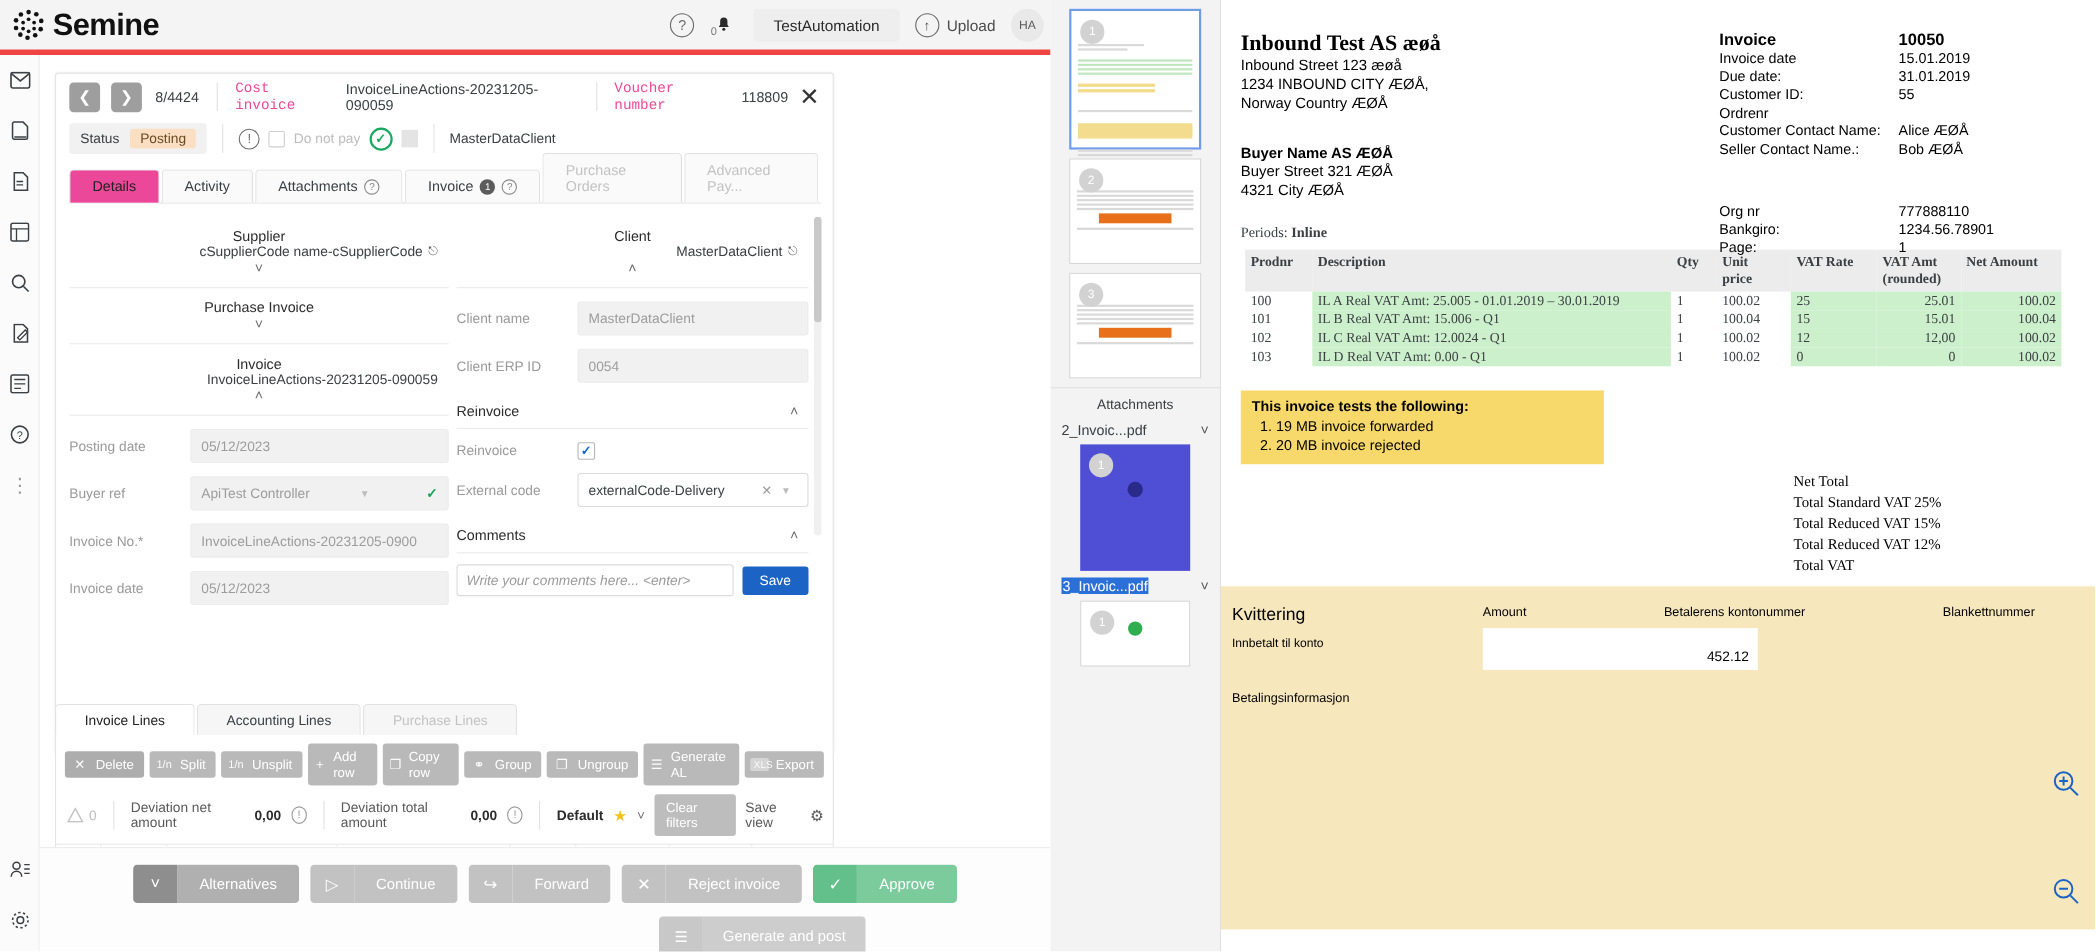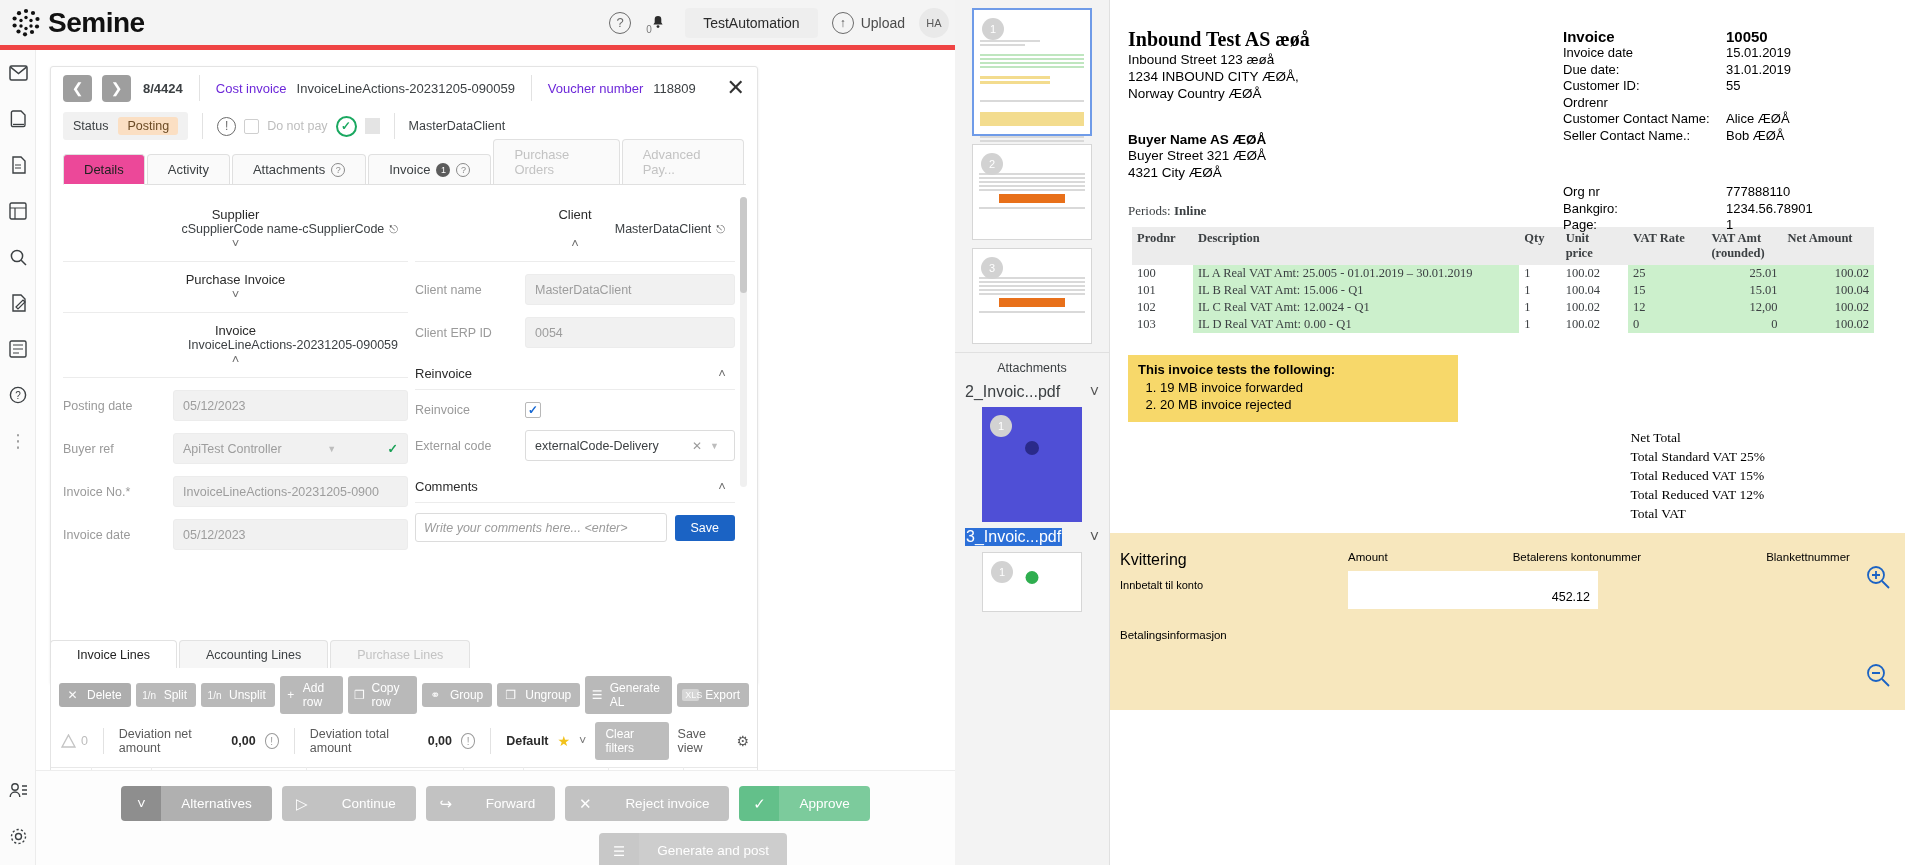--- a/index.html
+++ b/index.html
@@ -42,23 +42,23 @@
 
   
   #invoice-card {
     position:absolute; left:50px; top:66px; width:708px; height:618px;
     background:#ffffff; border:1px solid #e4e4e4; border-radius:3px;
     box-shadow:0 1px 3px rgba(0,0,0,.08);
   }
   .crumb-row { display:flex; align-items:center; height:42px; padding:0 12px 0 12px; gap:10px; }
   .nav-sq { width:29px; height:27px; background:#9e9e9e; border-radius:4px; color:#fff;
       display:flex; align-items:center; justify-content:center; font-size:14px; }
-  .crumb-count { font-size:13px; color:#3c4043; margin-left:2px;font-weight:bold; }
+  .crumb-count { font-size:13px; color:#3c4043; margin-left:2px; }
   .vsep { width:1px; height:26px; background:#e2e2e2; margin:0 6px; }
-  .crumb-label { color:#6d28d9; font-size:13px; }
+  .crumb-label { color:#ec4899; font-size:13px;font-family:Liberation Mono, monospace; }
   .crumb-strong { color:#3c4043; font-size:13px; }
   .close-x { margin-left:auto; font-size:22px; color:#333; cursor:pointer; line-height:1; }
 
   .status-row { display:flex; align-items:center; height:34px; padding:0 12px; gap:8px; }
   .status-box { background:#f1f1f1; border-radius:3px; display:flex; align-items:center;
       gap:10px; padding:5px 10px; }
   .status-lbl { font-size:12.5px; color:#3c4043; }
   .status-pill { background:#fbdfc3; color:#6b4a24; font-size:12.5px; padding:2px 9px; border-radius:3px; }
   .warn-ico { width:19px; height:19px; border:1.4px solid #6b6b6b; border-radius:50%;
       display:flex; align-items:center; justify-content:center; font-size:12px; color:#6b6b6b; }
@@ -167,31 +167,31 @@
   .thumb.sel { border:2px solid #6f9be8; }
   .pg-badge { position:absolute; left:8px; top:8px; width:22px; height:22px; border-radius:50%;
       background:#d2d2d2; color:#fff; font-size:11px; display:flex; align-items:center; justify-content:center; }
   .mini-line { height:2px; background:#d9d9d9; margin:2px 6px; }
   .mini-green { height:2px; background:#bfe6bf; margin:2px 6px; }
   .mini-yellow { height:3px; background:#f3dc8e; margin:2px 6px; }
   .mini-orange { height:9px; background:#e8701a; margin:3px 26px; }
   .att-head { text-align:center; font-size:12.5px; color:#3c4043; padding:8px 0 6px 0;
       border-top:1px solid #e0e0e0; margin-top:6px; }
   .att-row { display:flex; align-items:center; justify-content:space-between; padding:2px 10px;
-      font-size:16px; color:#3c4043; }
+      font-size:13px; color:#3c4043; }
   .att-row .sel-name { background:#2b6fd8; color:#fff; padding:0 1px; }
   .blue-thumb { width:100px; height:115px; background:#4f4fd6; margin:4px auto; position:relative; }
   .blue-dot { position:absolute; left:50%; top:34px; transform:translateX(-50%);
       width:14px; height:14px; border-radius:50%; background:#2a2a8a; }
   .white-thumb { width:100px; height:60px; background:#fff; border:1px solid #d6d6d6; margin:4px auto; position:relative; }
   .green-dot { position:absolute; left:50%; top:18px; transform:translateX(-50%);
       width:13px; height:13px; border-radius:50%; background:#2fae4f; }
 
   
-  #doc { position:absolute; left:1110px; top:0; width:795px; height:710px; background:#fff; overflow:hidden; }
+  #doc { position:absolute; left:1110px; top:0; width:795px; height:845px; background:#fff; overflow:hidden; }
   .doc-page { position:relative; width:795px; padding:28px 30px 0 18px; font-family:"Liberation Sans", sans-serif; }
   .sender-name { font-family:"Liberation Serif", serif; font-size:20px; font-weight:bold; color:#000; }
   .sender-line { font-size:13.5px; color:#000; line-height:17px; }
   .buyer-name { font-size:13.5px; font-weight:bold; color:#000; margin-top:30px; }
   .inv-meta { position:absolute; right:24px; top:28px; width:318px; font-size:13px; color:#000; }
   .inv-meta .hdr { font-weight:bold; font-size:15px; display:flex; }
   .im-row { display:flex; line-height:16.5px; }
   .im-k { width:163px; }
   .periods { font-family:"Liberation Serif", serif; font-size:13px; margin:22px 0 8px 0; }
   .periods b { font-weight:bold; }

